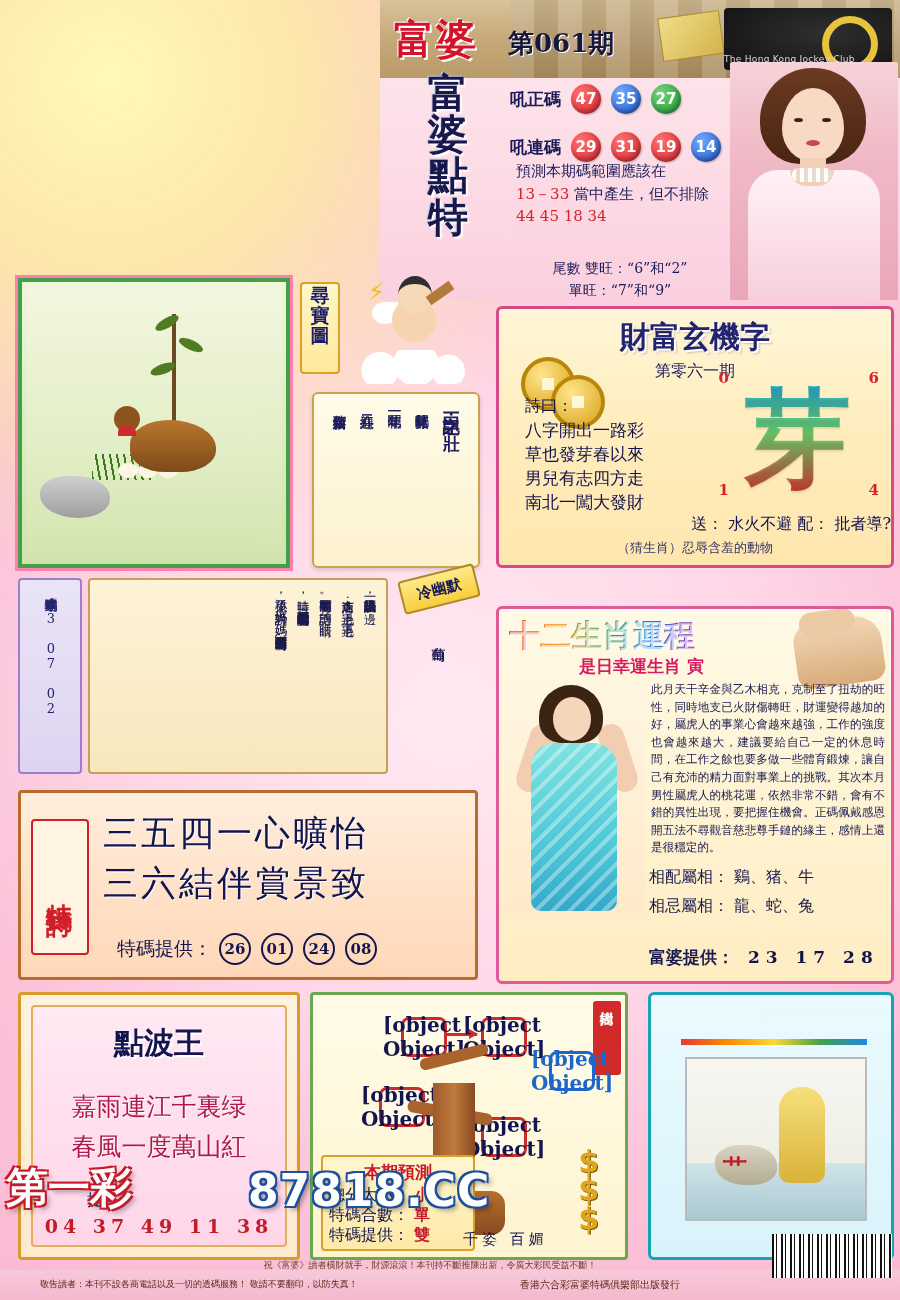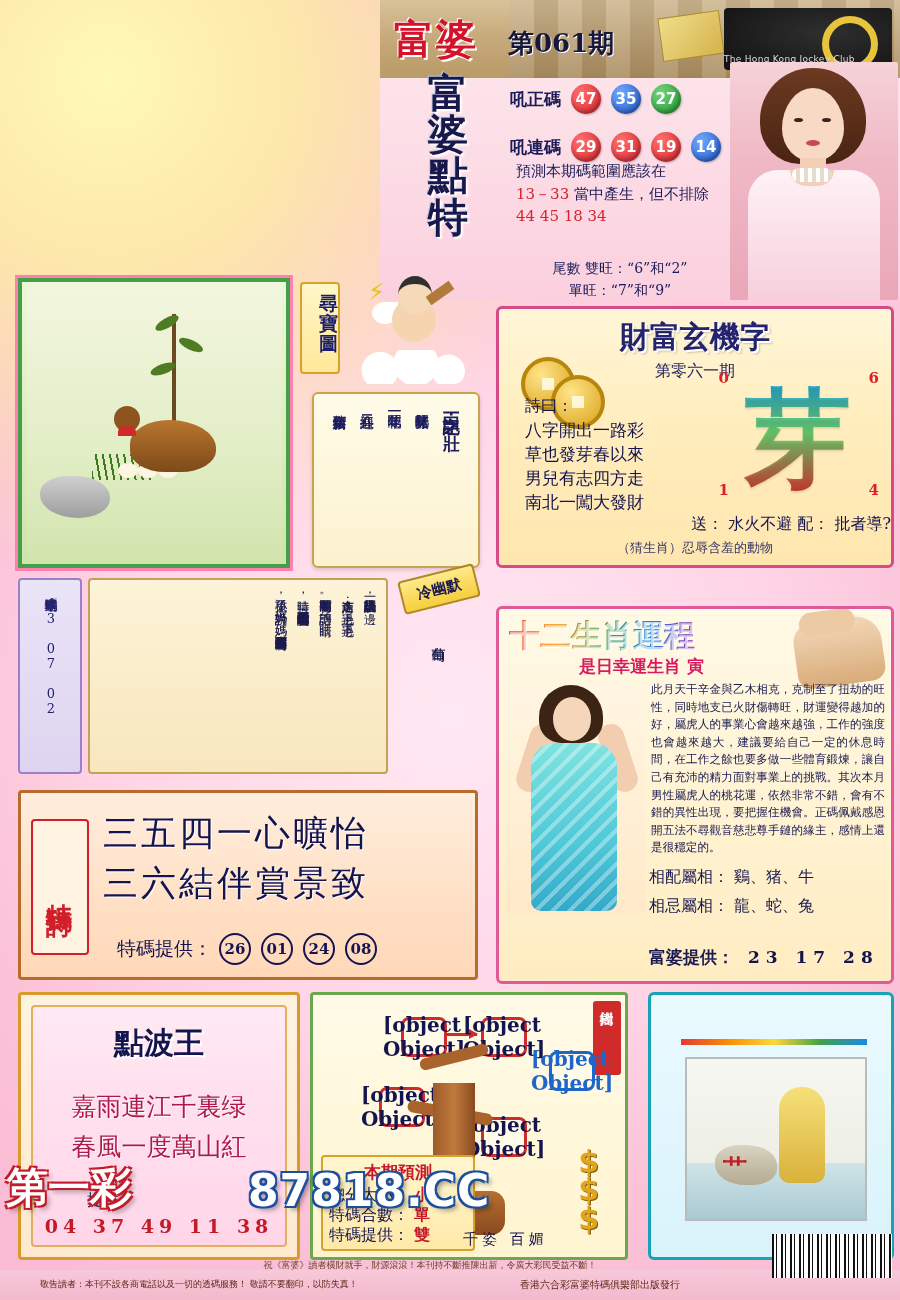--- a/index.html
+++ b/index.html
@@ -83,22 +83,22 @@
   #pic1 .egg{position:absolute;width:20px;height:15px;border-radius:50%;background:#fdf6e3;bottom:86px;}
   #pic1 .egg.a{left:96px;} #pic1 .egg.b{left:116px;} #pic1 .egg.c{left:136px;}
   #pic1 .plant{position:absolute;left:150px;bottom:130px;width:4px;height:120px;background:#6b4a22;}
   #pic1 .leaf{position:absolute;width:26px;height:10px;border-radius:50%;background:#4f7b22;}
   #pic1 .grass{position:absolute;left:70px;bottom:84px;width:60px;height:26px;
     background:repeating-linear-gradient(80deg,#3f7a1f 0 2px,transparent 2px 7px);}
 
   
   #treasureTag{left:300px;top:282px;width:40px;height:92px;
     background:linear-gradient(180deg,#fff7c8,#ffe89a);border:2px solid #d8a12a;border-radius:4px;}
-  #treasureTag span{display:block;text-align:right;font-size:19px;font-weight:bold;color:#1c1c6b;
-    font-family:"DejaVu Serif","Liberation Serif",serif;line-height:1.05;margin-top:10px;}
+  #treasureTag span{display:block;text-align:center;font-size:19px;font-weight:bold;color:#1c1c6b;
+    font-family:"DejaVu Serif","Liberation Serif",serif;line-height:1.05;margin-top:2px;}
   #cupid{left:350px;top:272px;width:120px;height:112px;}
   #cupid .cloud{position:absolute;left:0;bottom:0;width:120px;height:34px;border-radius:18px;
     background:radial-gradient(circle at 25% 60%,#fff 0 18px,transparent 19px),
                radial-gradient(circle at 55% 40%,#fff 0 22px,transparent 23px),
                radial-gradient(circle at 82% 62%,#fff 0 16px,transparent 17px);}
   #cupid .body{position:absolute;left:42px;top:26px;width:44px;height:44px;border-radius:50%;background:#f6d4b0;}
   #cupid .head{position:absolute;left:48px;top:4px;width:34px;height:30px;border-radius:50%;background:#f6d9b6;border-top:8px solid #2f2f2f;}
   #cupid .wing{position:absolute;left:22px;top:30px;width:26px;height:22px;border-radius:50% 0 50% 50%;background:#fff;}
   #cupid .bolt{position:absolute;left:18px;top:6px;font-size:24px;color:#e8c21c;}
   #cupid .hammer{position:absolute;left:76px;top:16px;width:28px;height:10px;background:#b07a3a;transform:rotate(-35deg);}

